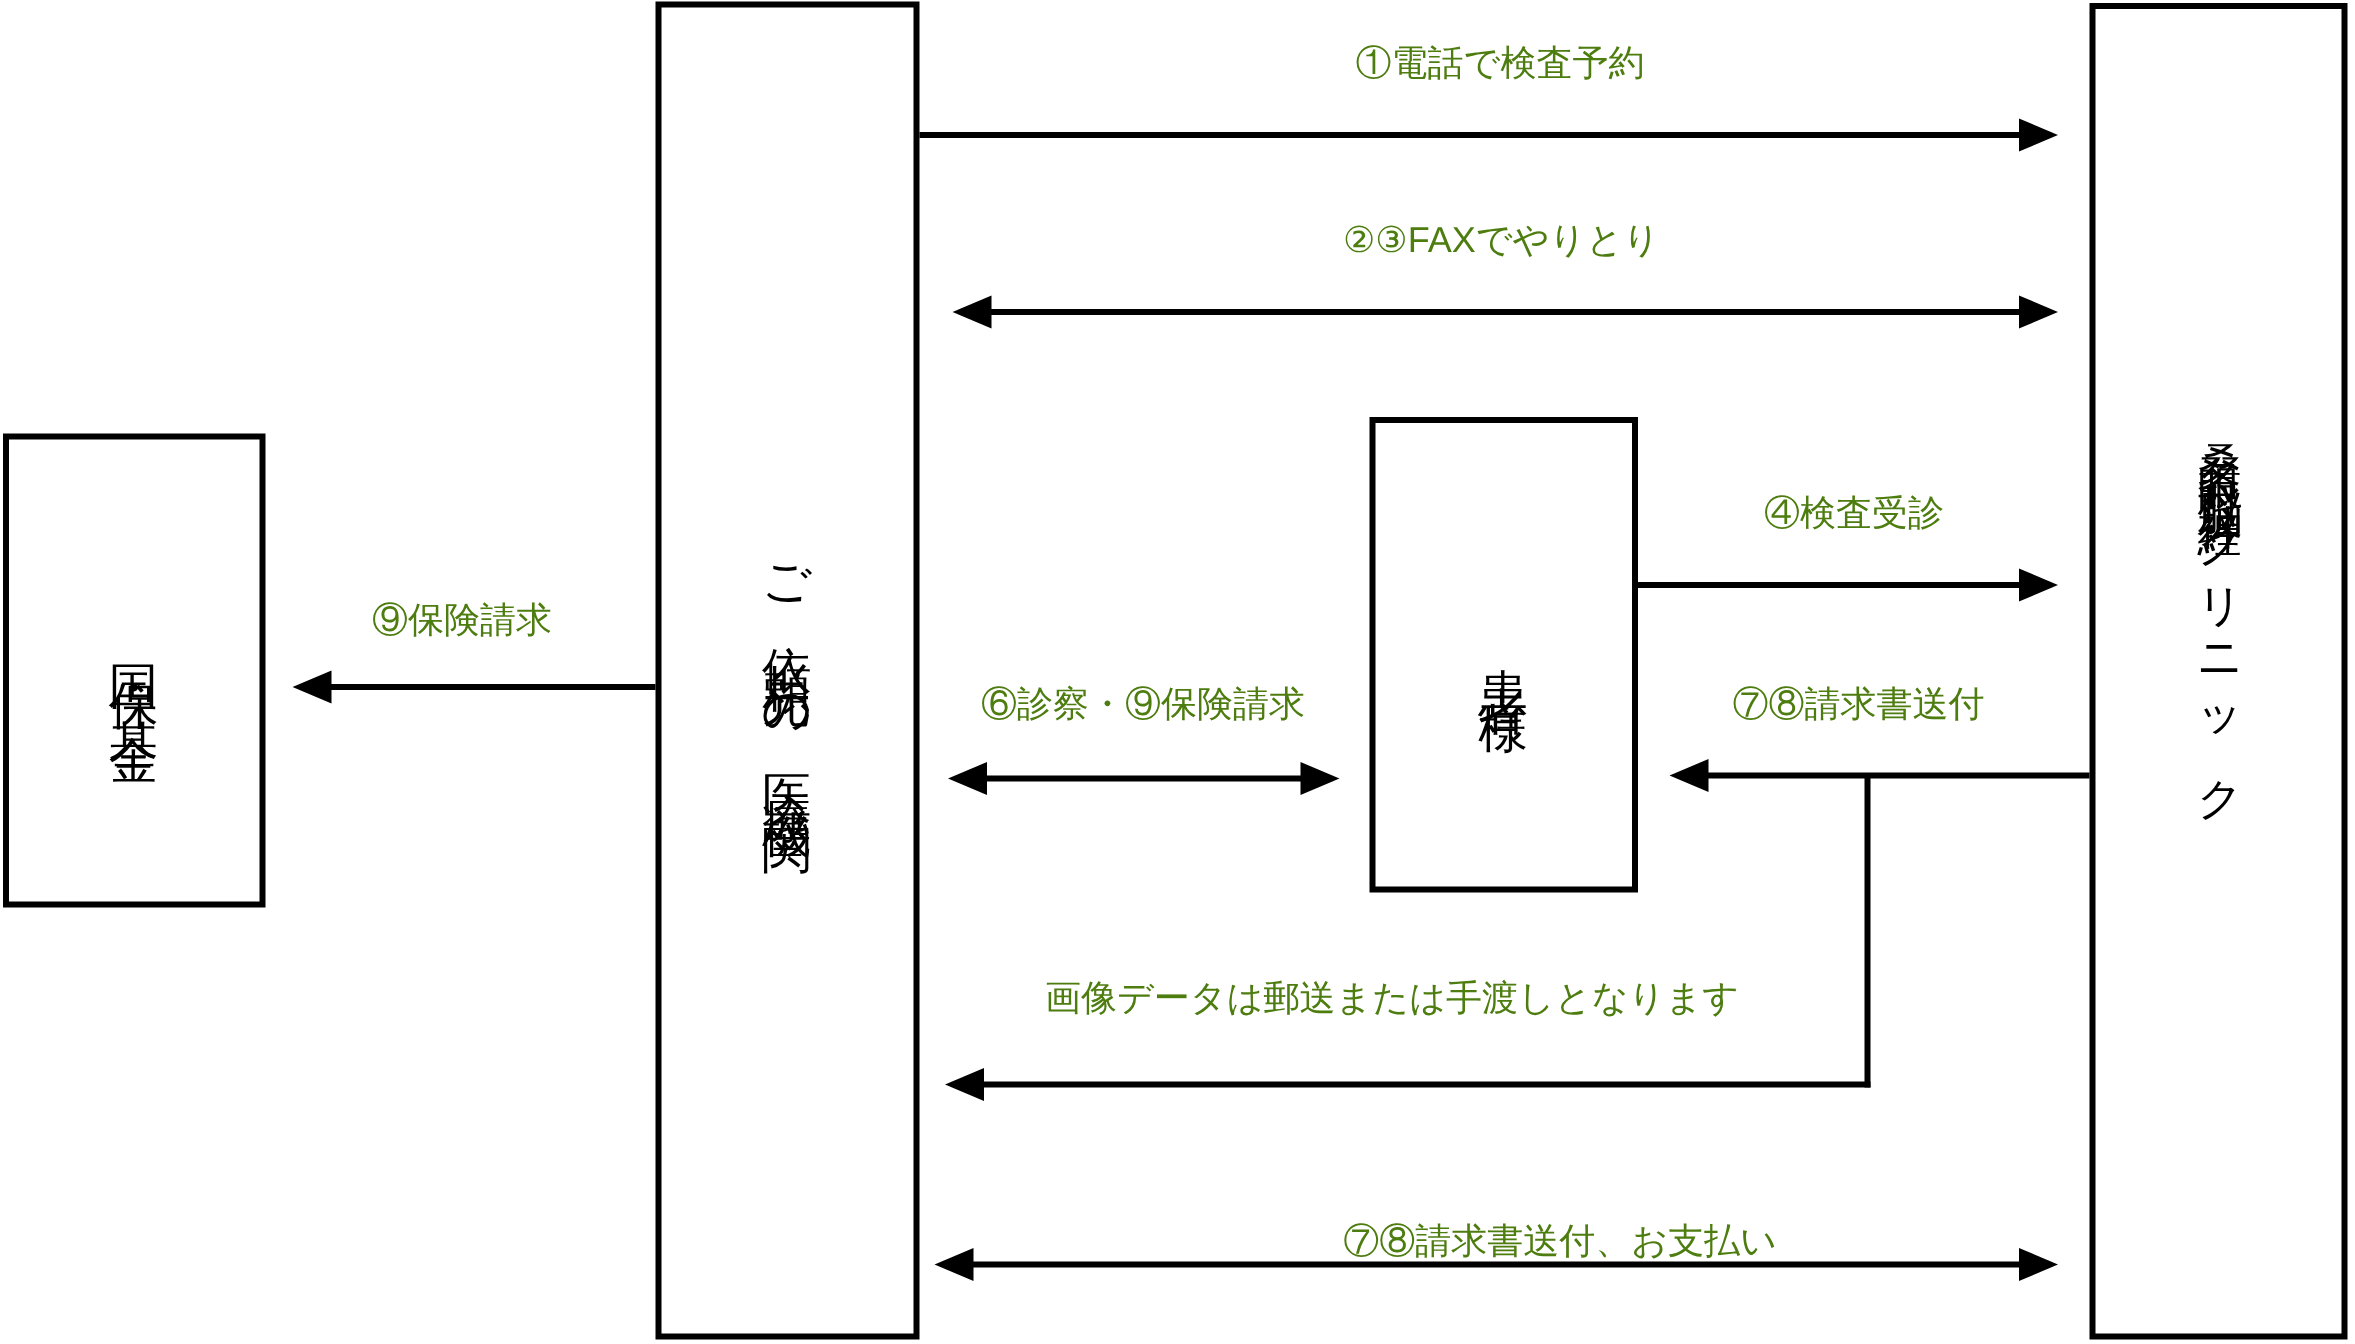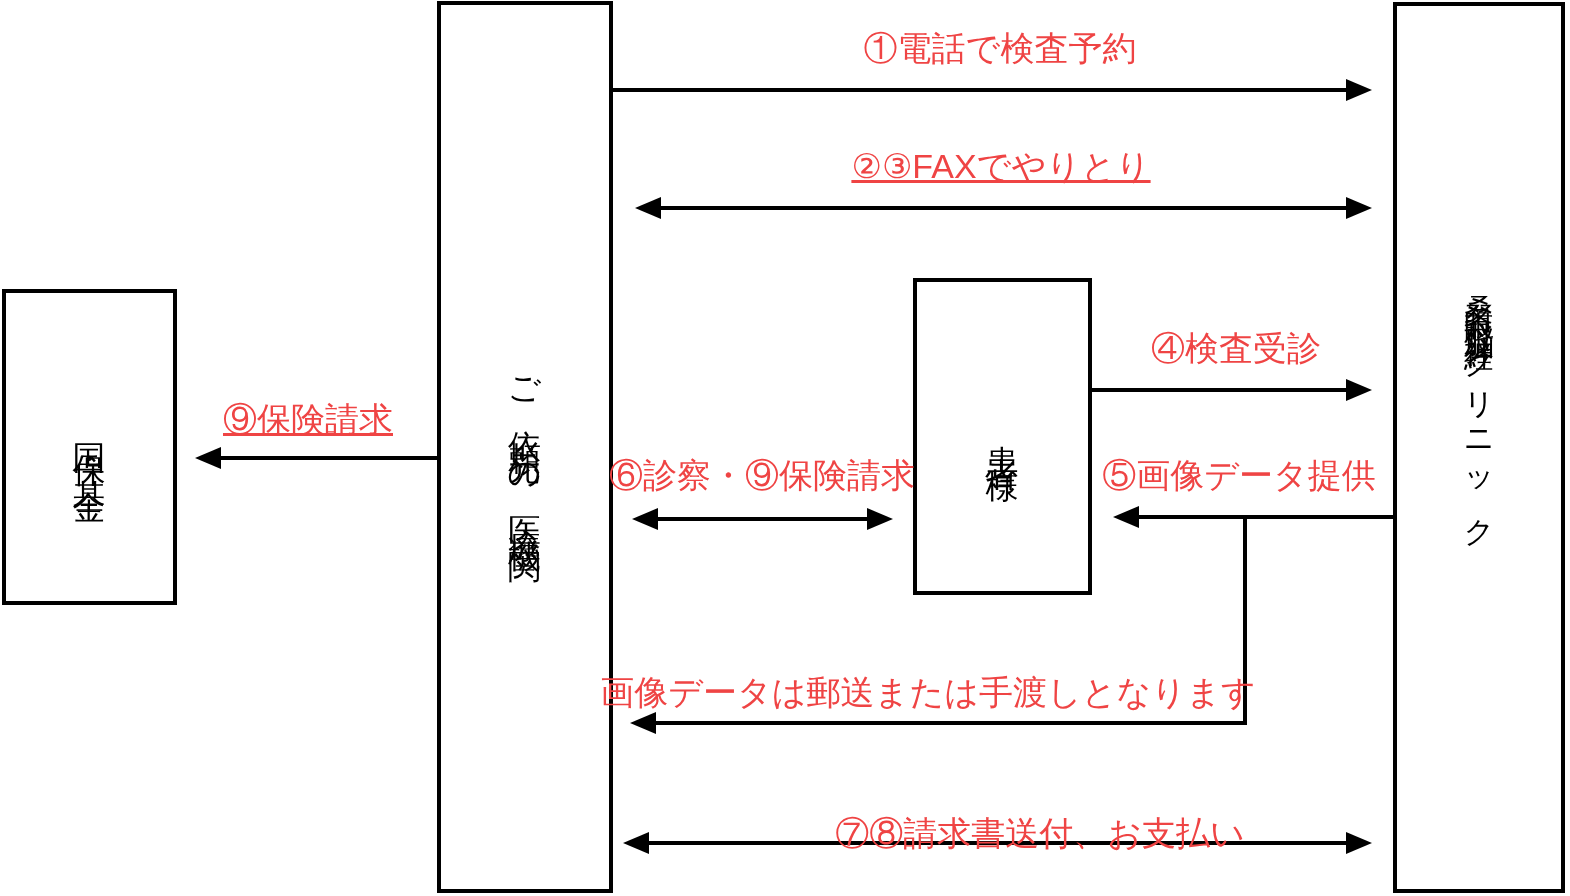--- a/index.html
+++ b/index.html
@@ -40,24 +40,24 @@
   .ah {
     position:absolute; width:0; height:0;
     border-top:11px solid transparent;
     border-bottom:11px solid transparent;
   }
   .ah.r { border-left:26px solid #000000; }
   .ah.l { border-right:26px solid #000000; }
   
   .albl {
     position:absolute;
-    font-size:34px;
+    font-size:24px;
     white-space:nowrap;
     transform:translateX(-50%);
-    color:#ef4444;
+    color:#4d7c0f;
   }
 </style>
 </head>
 <body>
 
 <div class="canvas">
 
   <div class="box" style="left:2px; top:289px; width:175px; height:316px;">
     <div class="vtext">国保・基金</div>
   </div>
@@ -77,55 +77,55 @@
   <div>
     <div class="hline" style="left:613px; top:88px; width:735px;"></div>
     <div class="ah r" style="left:1346px; top:79px;"></div>
     <div class="albl" style="left:1000px; top:26px;">①電話で検査予約</div>
   </div>
 
   <div>
     <div class="hline" style="left:659px; top:206px; width:689px;"></div>
     <div class="ah l" style="left:635px; top:197px;"></div>
     <div class="ah r" style="left:1346px; top:197px;"></div>
-    <div class="albl" style="left:1001px; top:144px;text-decoration:underline;">②③FAXでやりとり</div>
+    <div class="albl" style="left:1001px; top:144px;">②③FAXでやりとり</div>
   </div>
 
   <div>
     <div class="hline" style="left:1092px; top:388px; width:256px;"></div>
     <div class="ah r" style="left:1346px; top:379px;"></div>
     <div class="albl" style="left:1236px; top:326px;">④検査受診</div>
   </div>
 
   <div>
     <div class="hline" style="left:1137px; top:515px; width:256px;"></div>
     <div class="ah l" style="left:1113px; top:506px;"></div>
     <div class="vline" style="left:1243px; top:517px; height:208px;"></div>
-    <div class="albl" style="left:1239px; top:453px;">⑤画像データ提供</div>
+    <div class="albl" style="left:1239px; top:453px;">⑦⑧請求書送付</div>
   </div>
 
   <div>
     <div class="hline" style="left:656px; top:517px; width:213px;"></div>
     <div class="ah l" style="left:632px; top:508px;"></div>
     <div class="ah r" style="left:867px; top:508px;"></div>
     <div class="albl" style="left:762px; top:453px;">⑥診察・⑨保険請求</div>
   </div>
 
   <div>
     <div class="hline" style="left:654px; top:721px; width:593px;"></div>
     <div class="ah l" style="left:630px; top:712px;"></div>
-    <div class="albl" style="left:928px; top:670px;">画像データは郵送または手渡しとなります</div>
+    <div class="albl" style="left:928px; top:649px;">画像データは郵送または手渡しとなります</div>
   </div>
 
   <div>
     <div class="hline" style="left:647px; top:841px; width:701px;"></div>
     <div class="ah l" style="left:623px; top:832px;"></div>
     <div class="ah r" style="left:1346px; top:832px;"></div>
     <div class="albl" style="left:1040px; top:779px;margin-top:32px;">⑦⑧請求書送付、お支払い</div>
   </div>
 
   <div>
     <div class="hline" style="left:219px; top:456px; width:218px;"></div>
     <div class="ah l" style="left:195px; top:447px;"></div>
-    <div class="albl" style="left:308px; top:397px;text-decoration:underline;">⑨保険請求</div>
+    <div class="albl" style="left:308px; top:397px;">⑨保険請求</div>
   </div>
 
 </div>
 
 </body></html>

